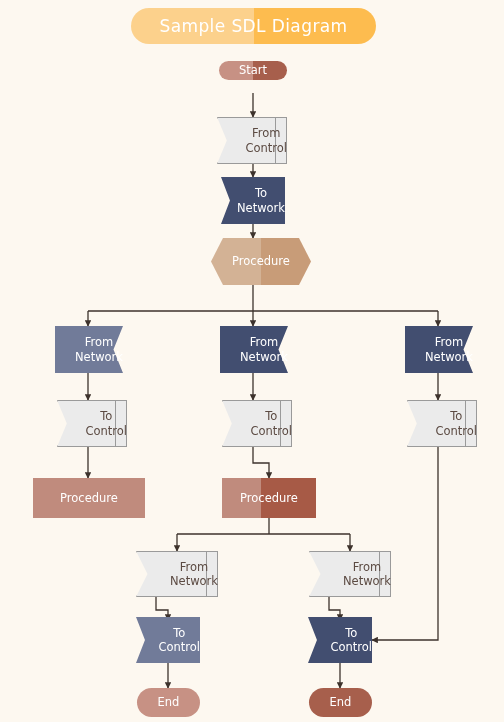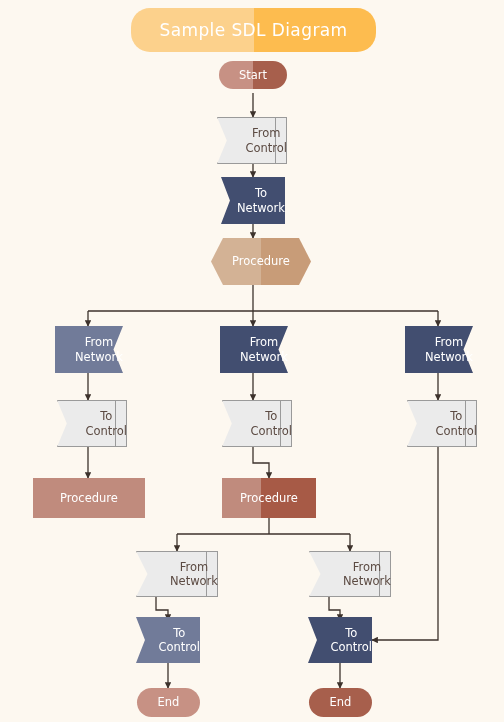--- a/index.html
+++ b/index.html
@@ -26,21 +26,21 @@
     height: 722px;
     pointer-events: none;
   }
 
   
   .title-pill {
     position: absolute;
     left: 131px;
     top: 8px;
     width: 245px;
-    height: 44px;
+    height: 36px;
     border-radius: 19px;
     background: linear-gradient(to right, #fcd18c 0%, #fcd18c 50%, #fdbc4f 50%, #fdbc4f 100%);
     display: flex;
     align-items: center;
     justify-content: center;
     box-sizing: border-box;
   }
   .title-pill .label {
     color: #ffffff;
     font-size: 17px;
@@ -211,21 +211,21 @@
     <g stroke="#3d322c" stroke-width="1.3" fill="none" marker-end="url(#arrow)">
       <path d="M 168 663 L 168 688"></path>
       <path d="M 340 663 L 340 688"></path>
     </g>
   </svg>
 
   <div class="title-pill">
     <span class="label">Sample SDL Diagram</span>
   </div>
 
-  <div class="node pill pill-2tone" style="left:219px; top:61px; width:68px; height:28px;">
+  <div class="node pill pill-2tone" style="left:219px; top:61px; width:68px; height:19px;">
     <span class="label">Start</span>
   </div>
 
   <div class="node sig sig-light notch-left" style="left:217px; top:117px; width:70px; height:47px;">
     <div class="body"></div>
     <div class="bar" style="left:58px; width:12px;"></div>
     <span class="label">From
 Control</span>
   </div>
 

